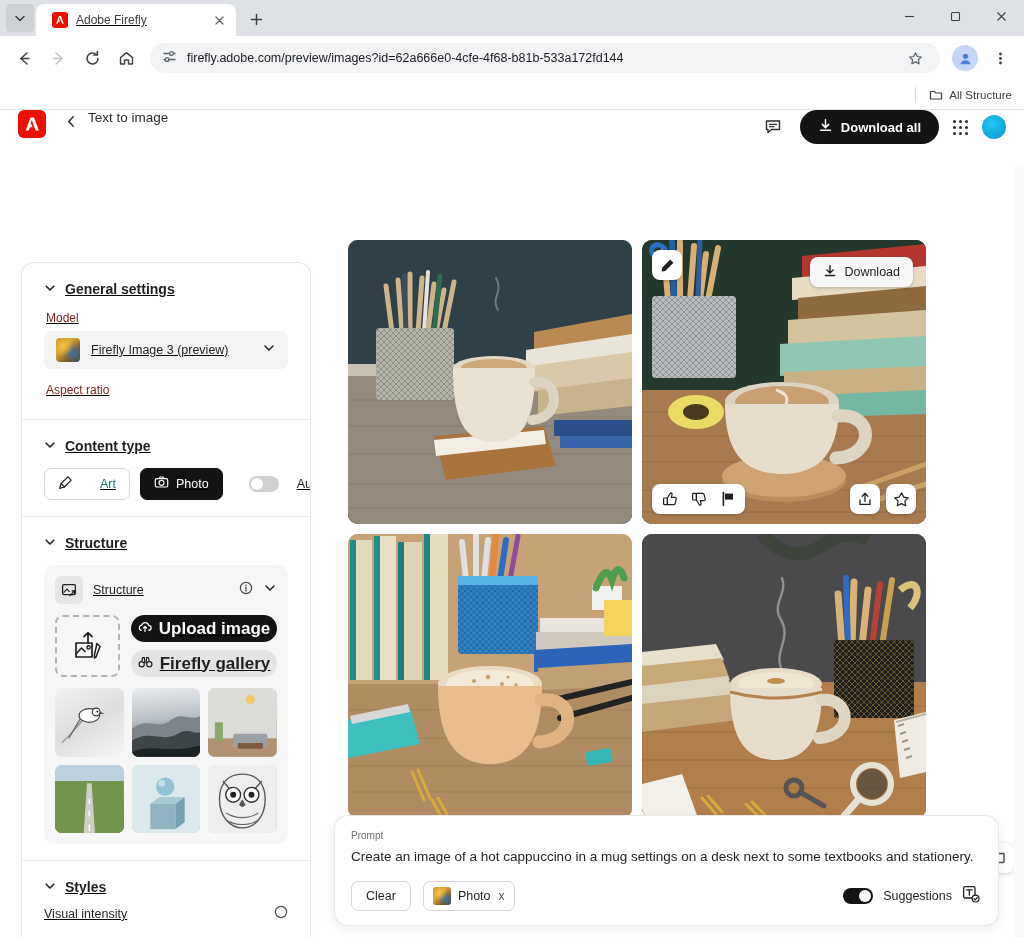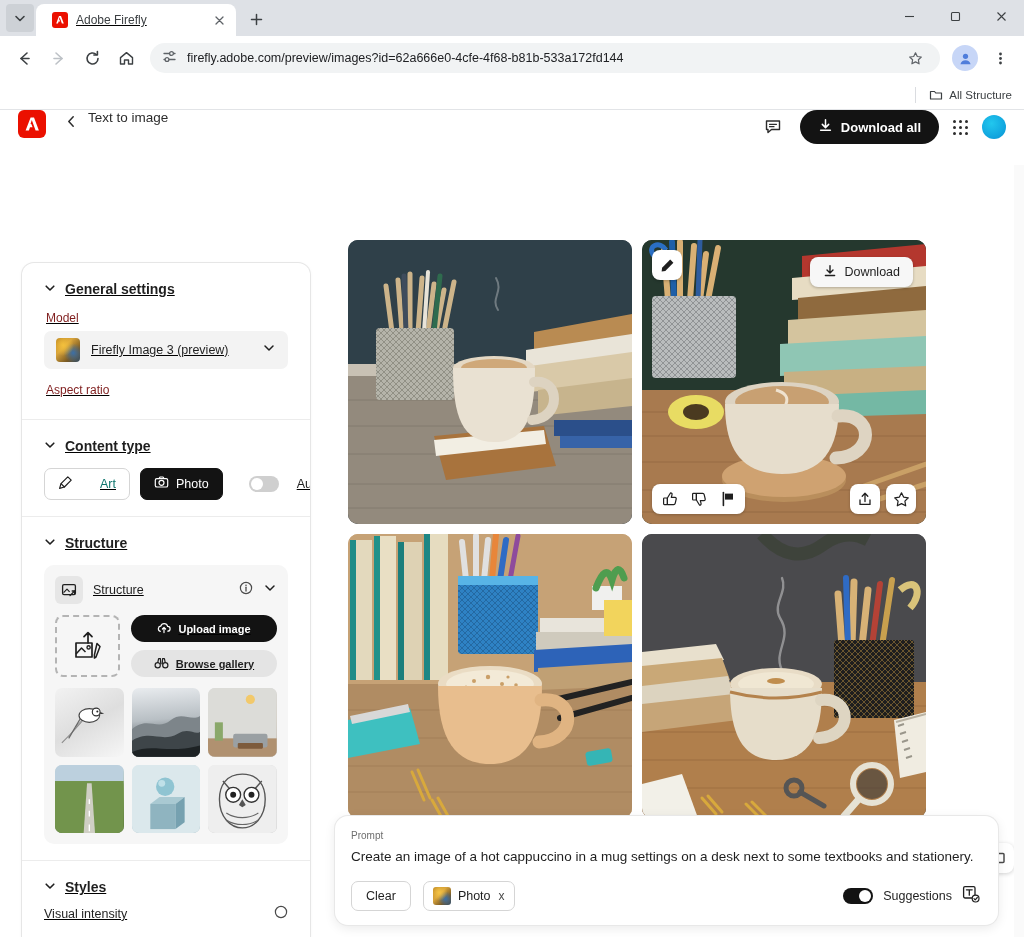--- a/index.html
+++ b/index.html
@@ -188,21 +188,21 @@
   }
   .ref-name { font-size: 12.5px; color: #1f1f1f; flex: 1; }
   .ref-upload-row { display: flex; gap: 11px; margin-bottom: 11px; }
   .dropzone {
     width: 65px; height: 62px; border: 2px dashed #b4b4b4; border-radius: 8px;
     display: flex; align-items: center; justify-content: center; flex: none;
   }
   .upl-col { flex: 1; display: flex; flex-direction: column; gap: 8px; }
   .upl-btn {
     height: 27px; border-radius: 14px; display: flex; align-items: center;
-    justify-content: center; gap: 7px; font-size: 11px; font-weight: bold; cursor: pointer;
+    justify-content: center; gap: 7px; font-size: 17px; font-weight: bold; cursor: pointer;
   }
   .upl-btn.dark { background: #131313; color: #ffffff; }
   .upl-btn.light { background: #e4e4e4; color: #1f1f1f; }
   .thumb-grid { display: grid; grid-template-columns: repeat(3, 1fr); gap: 8px; }
   .thumb { aspect-ratio: 1/1; border-radius: 7px; overflow: hidden; cursor: pointer; }
 
   .th1 { background: linear-gradient(150deg,#f2f2f2 0%,#dedede 50%,#f6f6f6 100%); position: relative; }
   .th2 { background: linear-gradient(175deg,#e9ecef 0%,#b8bfc4 45%,#6a7278 70%,#2a2f33 100%); }
   .th3 { background: linear-gradient(165deg,#d9dde0 0%,#cfc5b8 55%,#9a8f82 100%); position:relative; }
   .th4 { background: linear-gradient(180deg,#c6d4e0 0%,#8fae6a 40%,#5d7d3e 75%,#49652f 100%); position:relative; }
@@ -607,21 +607,21 @@
                   <span>Upload image</span>
                 </div>
                 <div class="upl-btn light">
                   <span>
                     <svg width="15" height="14" viewBox="0 0 15 14">
                         <circle cx="3.7" cy="9.2" r="2.6" fill="none" stroke="#1f1f1f" stroke-width="1.2"></circle>
                         <circle cx="11.3" cy="9.2" r="2.6" fill="none" stroke="#1f1f1f" stroke-width="1.2"></circle>
                         <path d="M3.7 6.8 L4.6 2.6 H6.4 L6.8 8.4 M11.3 6.8 L10.4 2.6 H8.6 L8.2 8.4" fill="none" stroke="#1f1f1f" stroke-width="1.2" stroke-linejoin="round"></path>
                       </svg>
                   </span>
-                  <span>Browse gallery</span>
+                  <span>Firefly gallery</span>
                 </div>
               </div>
             </div>
 
             <div class="thumb-grid">
               <div class="thumb th1">
                 <svg width="100%" height="100%" viewBox="0 0 60 60">
                     <path d="M6 48 C14 40 20 34 26 26" stroke="#8c8c8c" stroke-width="1" fill="none"></path>
                     <path d="M18 34 C24 28 30 22 36 18" stroke="#9a9a9a" stroke-width="1" fill="none"></path>
                     <ellipse cx="30" cy="24" rx="9" ry="6" fill="#fff" stroke="#444" stroke-width="1"></ellipse>

